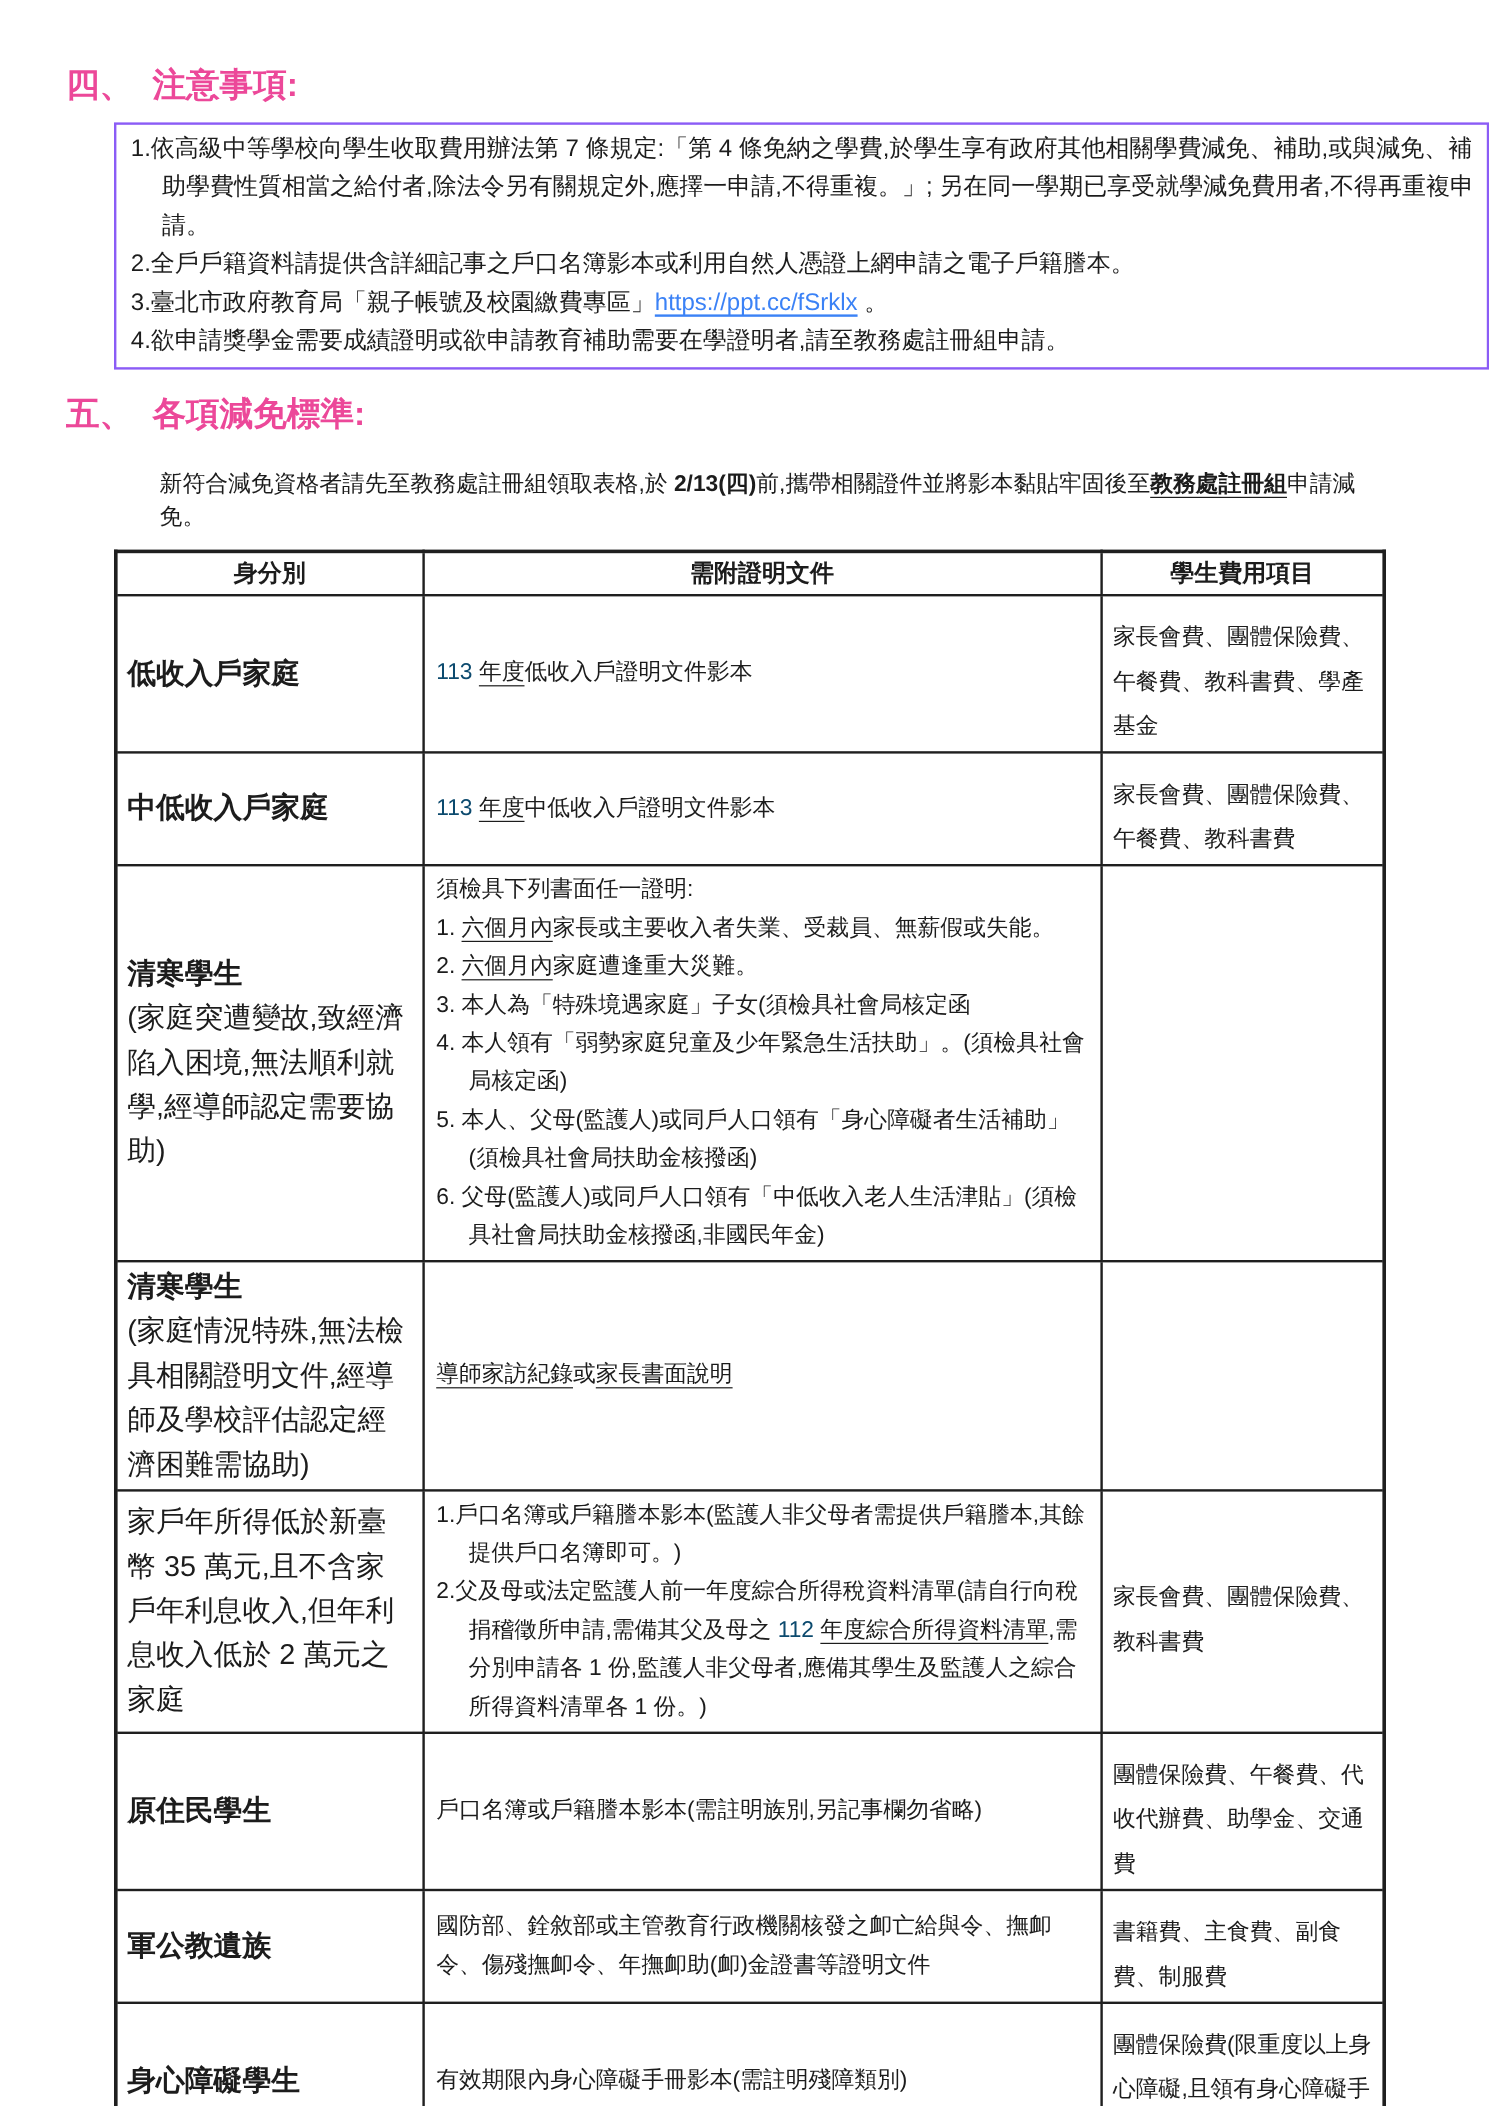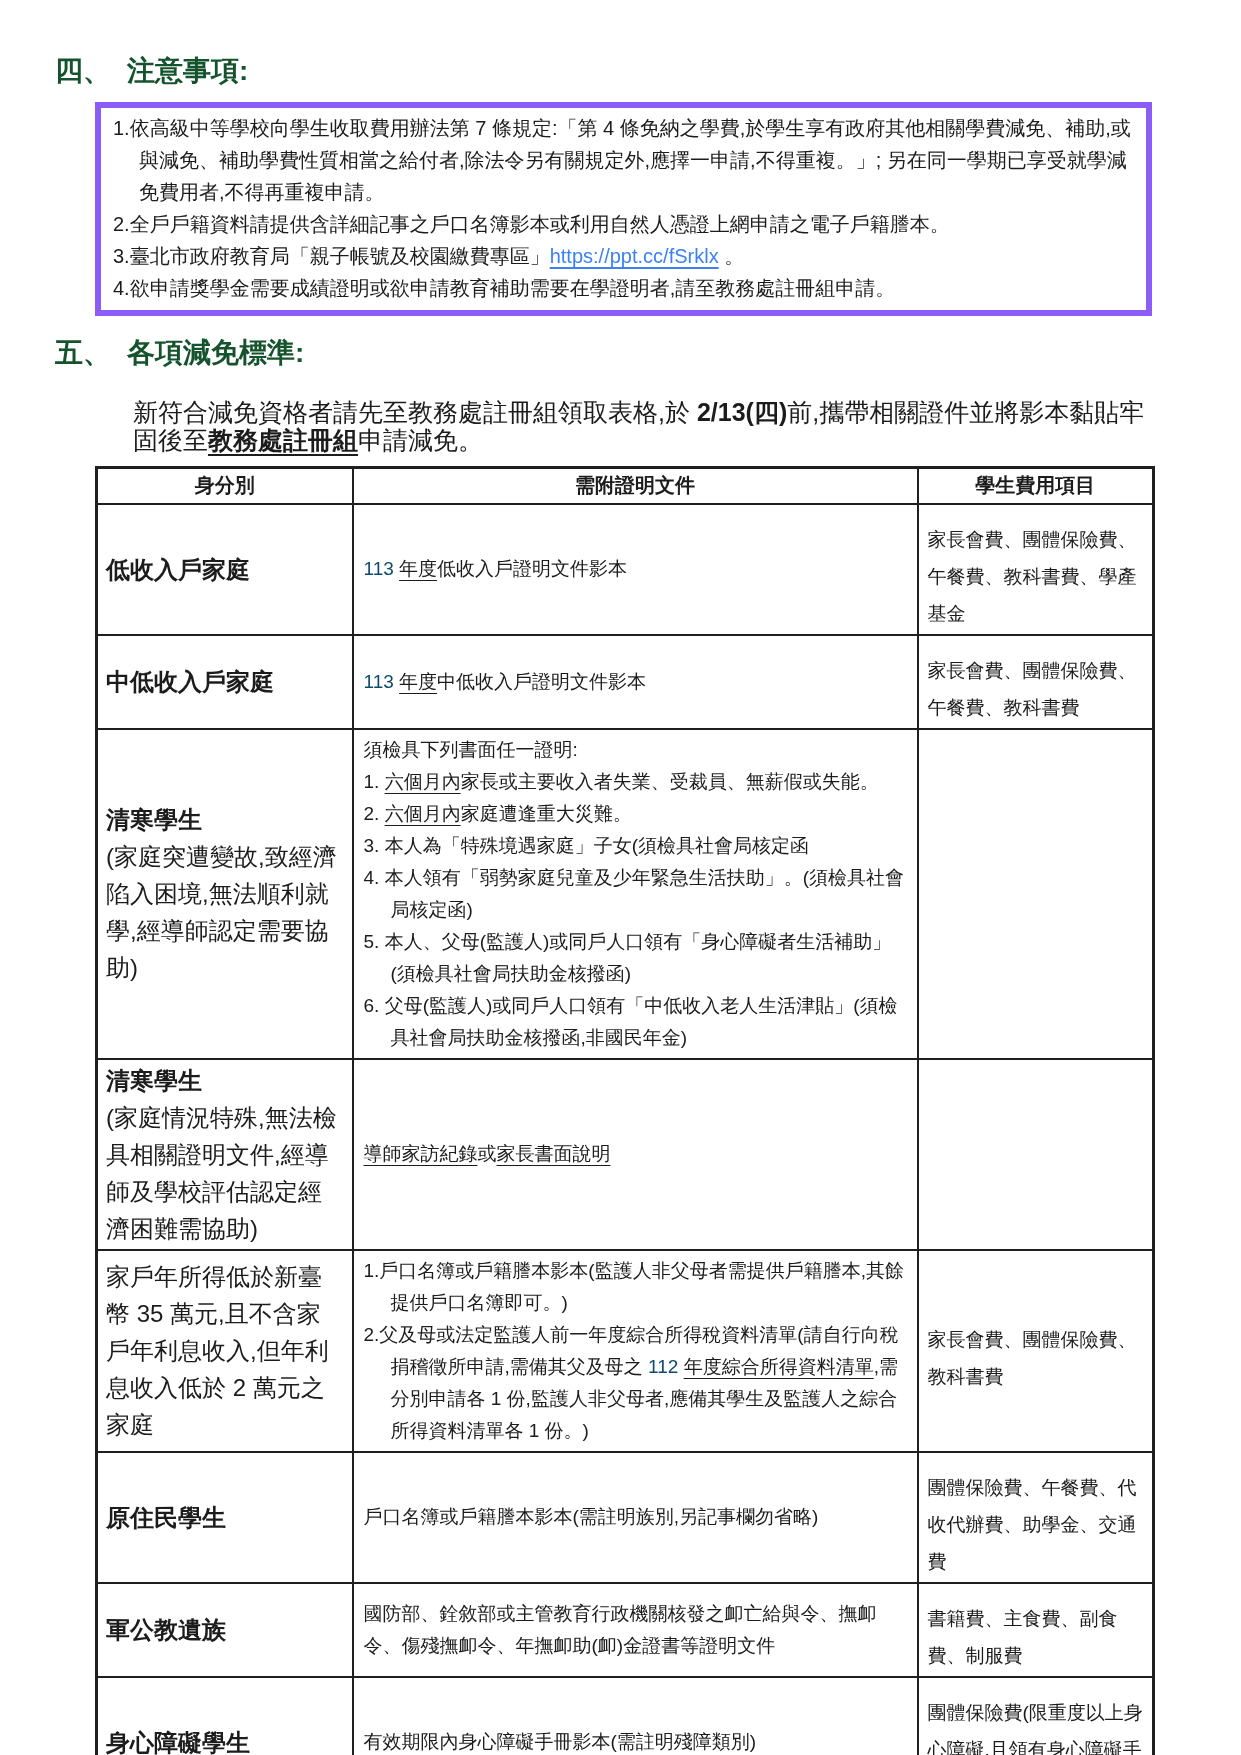--- a/index.html
+++ b/index.html
@@ -3,32 +3,32 @@
 <meta charset="utf-8">
 <style>
   html,body{margin:0;padding:0;background:#ffffff;}
   body{
     width:1241px;height:1755px;
     font-family:"Liberation Sans","DejaVu Sans",sans-serif;
     color:#1c1c1c;
   }
   .page{position:relative;width:1241px;height:1755px;overflow:hidden;padding-top:52px;box-sizing:border-box;}
 
-  .heading{margin:0 0 0 55px;font-size:28px;font-weight:bold;color:#14532d;}
+  .heading{margin:0 0 0 55px;font-size:28px;font-weight:bold;color:#ec4899;}
   .heading .h-num{margin-right:16px;}
 
   .notice-box{
-    margin:12px 0 0 95px;width:1057px;box-sizing:border-box;
-    border:6px solid #8b5cf6;
+    margin:12px 0 0 95px;width:1146px;box-sizing:border-box;
+    border:2px solid #8b5cf6;
     padding:4px 8px 6px 12px;
   }
   .notice-item{font-size:20px;line-height:32px;padding-left:26px;text-indent:-26px;}
 
   .sec5{margin-top:18px;}
-  .intro{margin:26px 0 12px 133px;width:1020px;font-size:25px;line-height:28px;}
+  .intro{margin:26px 0 12px 133px;width:1020px;font-size:19px;line-height:28px;}
 
   table.reduction{
     margin-left:95px;width:1057px;table-layout:fixed;
     border-collapse:collapse;border:3px solid #1f1f1f;
   }
   th,td{border:2px solid #1f1f1f;box-sizing:border-box;}
   th{font-size:20px;font-weight:bold;height:36px;text-align:center;padding:2px 4px;}
 
   .c-id{text-align:left;vertical-align:middle;font-size:24px;line-height:37px;padding:2px 8px;}
   .c-doc{vertical-align:middle;font-size:19px;line-height:32px;padding:4px 8px 4px 10px;text-align:left;}

